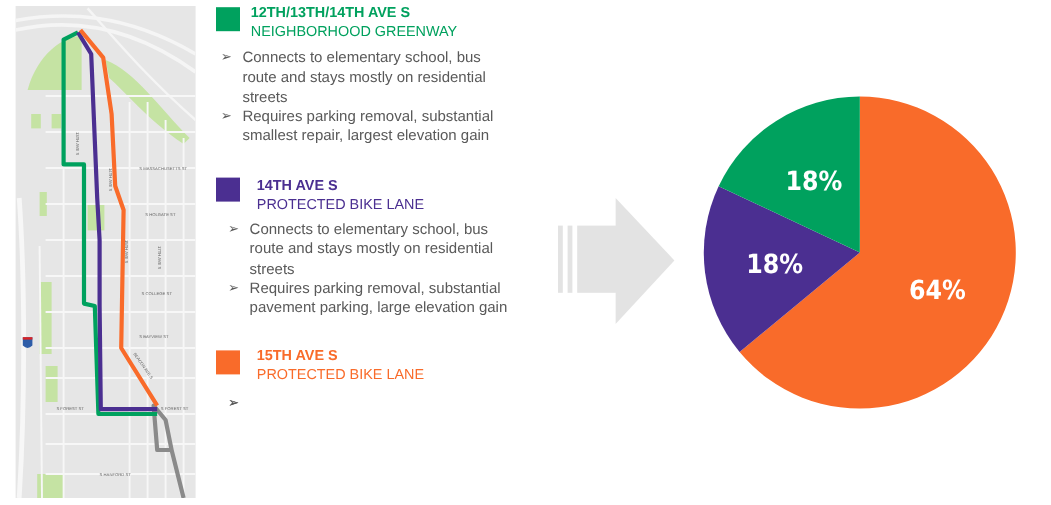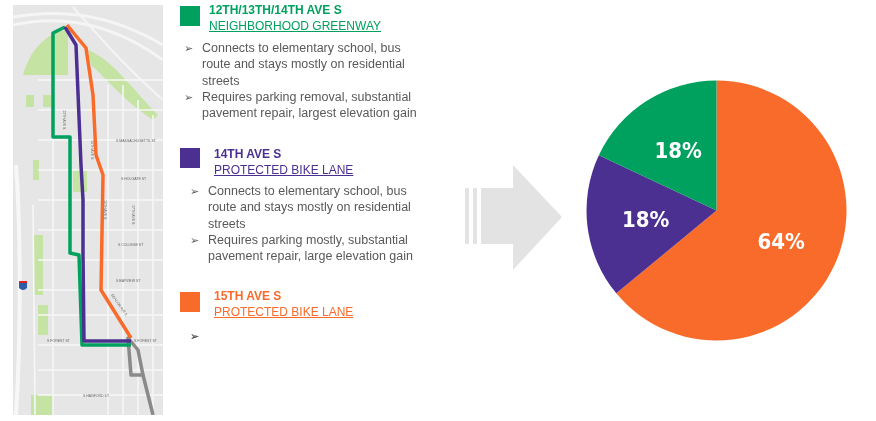--- a/index.html
+++ b/index.html
@@ -3,21 +3,21 @@
   <meta charset="utf-8">
   <style>
     html, body { margin: 0; padding: 0; background: #ffffff; }
     body { width: 876px; height: 421px; position: relative; overflow: hidden; font-family: "Liberation Sans", sans-serif; }
     .map { position: absolute; left: 13px; top: 5px; width: 150px; height: 410px; background: #e6e6e6; overflow: hidden; }
     .map svg { display: block; }
     .legend { position: absolute; left: 176px; width: 270px; }
     .legend .swatch { position: absolute; left: 4px; width: 20px; height: 20px; }
     .legend .title { position: absolute; font-size: 12px; line-height: 16px; }
     .legend .title .l1 { font-weight: bold; display: block; }
-    .legend .title .l2 { display: block; text-decoration: underline; }
+    .legend .title .l2 { display: block; }
     .legend ul { position: absolute; margin: 0; padding: 0; list-style: none; width: 245px; }
     .legend li { position: relative; padding-left: 18px; font-size: 12.5px; line-height: 16.3px; color: #595959; }
     .legend li .arrow { position: absolute; left: 0; top: 0; font-size: 11px; color: #595959; }
     .g1 { top: 0px; }
     .g2 { top: 142px; }
     .g3 { top: 286px; }
     .arrowbox { position: absolute; left: 465px; top: 160px; width: 100px; height: 115px; }
     .pie { position: absolute; left: 584px; top: 78px; width: 265px; height: 265px; }
   </style>
 </head>
@@ -93,33 +93,33 @@
 </div>
 
 <div class="legend g1">
   <div class="swatch" style="top:6px; background:#00A15E;"></div>
   <div class="title" style="left:33px; top:2px; color:#00A15E;">
     <span class="l1">12TH/13TH/14TH AVE S</span>
     <span class="l2">NEIGHBORHOOD GREENWAY</span>
   </div>
   <ul style="left:8px; top:40px;">
     <li><span class="arrow">➢</span><span>Connects to elementary school, bus route and stays mostly on residential streets</span></li>
-    <li><span class="arrow">➢</span><span>Requires parking removal, substantial pavement repair, largest elevation gain</span></li>
+    <li><span class="arrow">➢</span><span>Requires parking removal, substantial smallest repair, largest elevation gain</span></li>
   </ul>
 </div>
 
 <div class="legend g2">
   <div class="swatch" style="top:6px; background:#4B2F91;"></div>
   <div class="title" style="left:38px; top:4px; color:#4B2F91;">
     <span class="l1">14TH AVE S</span>
     <span class="l2">PROTECTED BIKE LANE</span>
   </div>
   <ul style="left:14px; top:41px;">
     <li><span class="arrow">➢</span><span>Connects to elementary school, bus route and stays mostly on residential streets</span></li>
-    <li><span class="arrow">➢</span><span>Requires parking mostly, substantial pavement repair, large elevation gain</span></li>
+    <li><span class="arrow">➢</span><span>Requires parking removal, substantial pavement parking, large elevation gain</span></li>
   </ul>
 </div>
 
 <div class="legend g3">
   <div class="swatch" style="top:6px; background:#F96B2A;"></div>
   <div class="title" style="left:38px; top:2px; color:#F96B2A;">
     <span class="l1">15TH AVE S</span>
     <span class="l2">PROTECTED BIKE LANE</span>
   </div>
   <ul style="left:14px; top:42px;">

